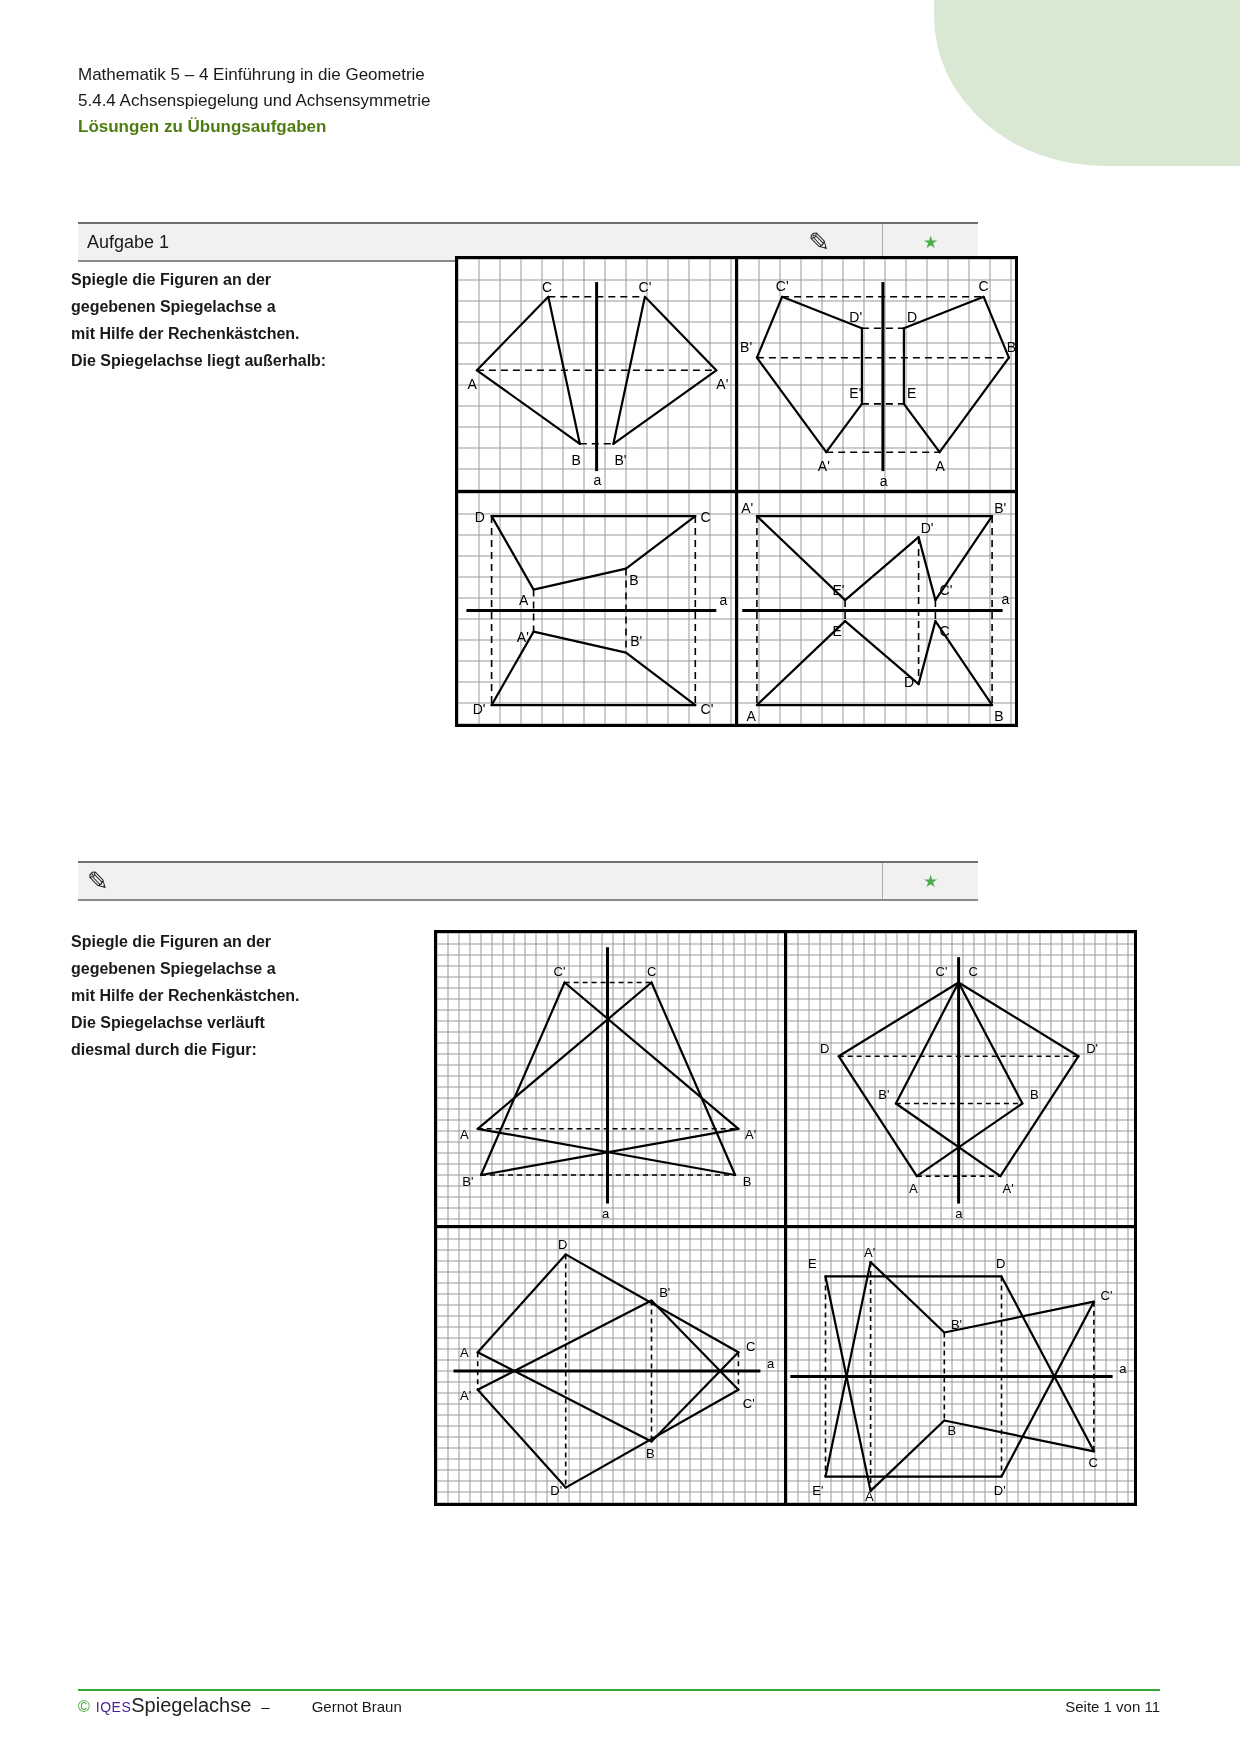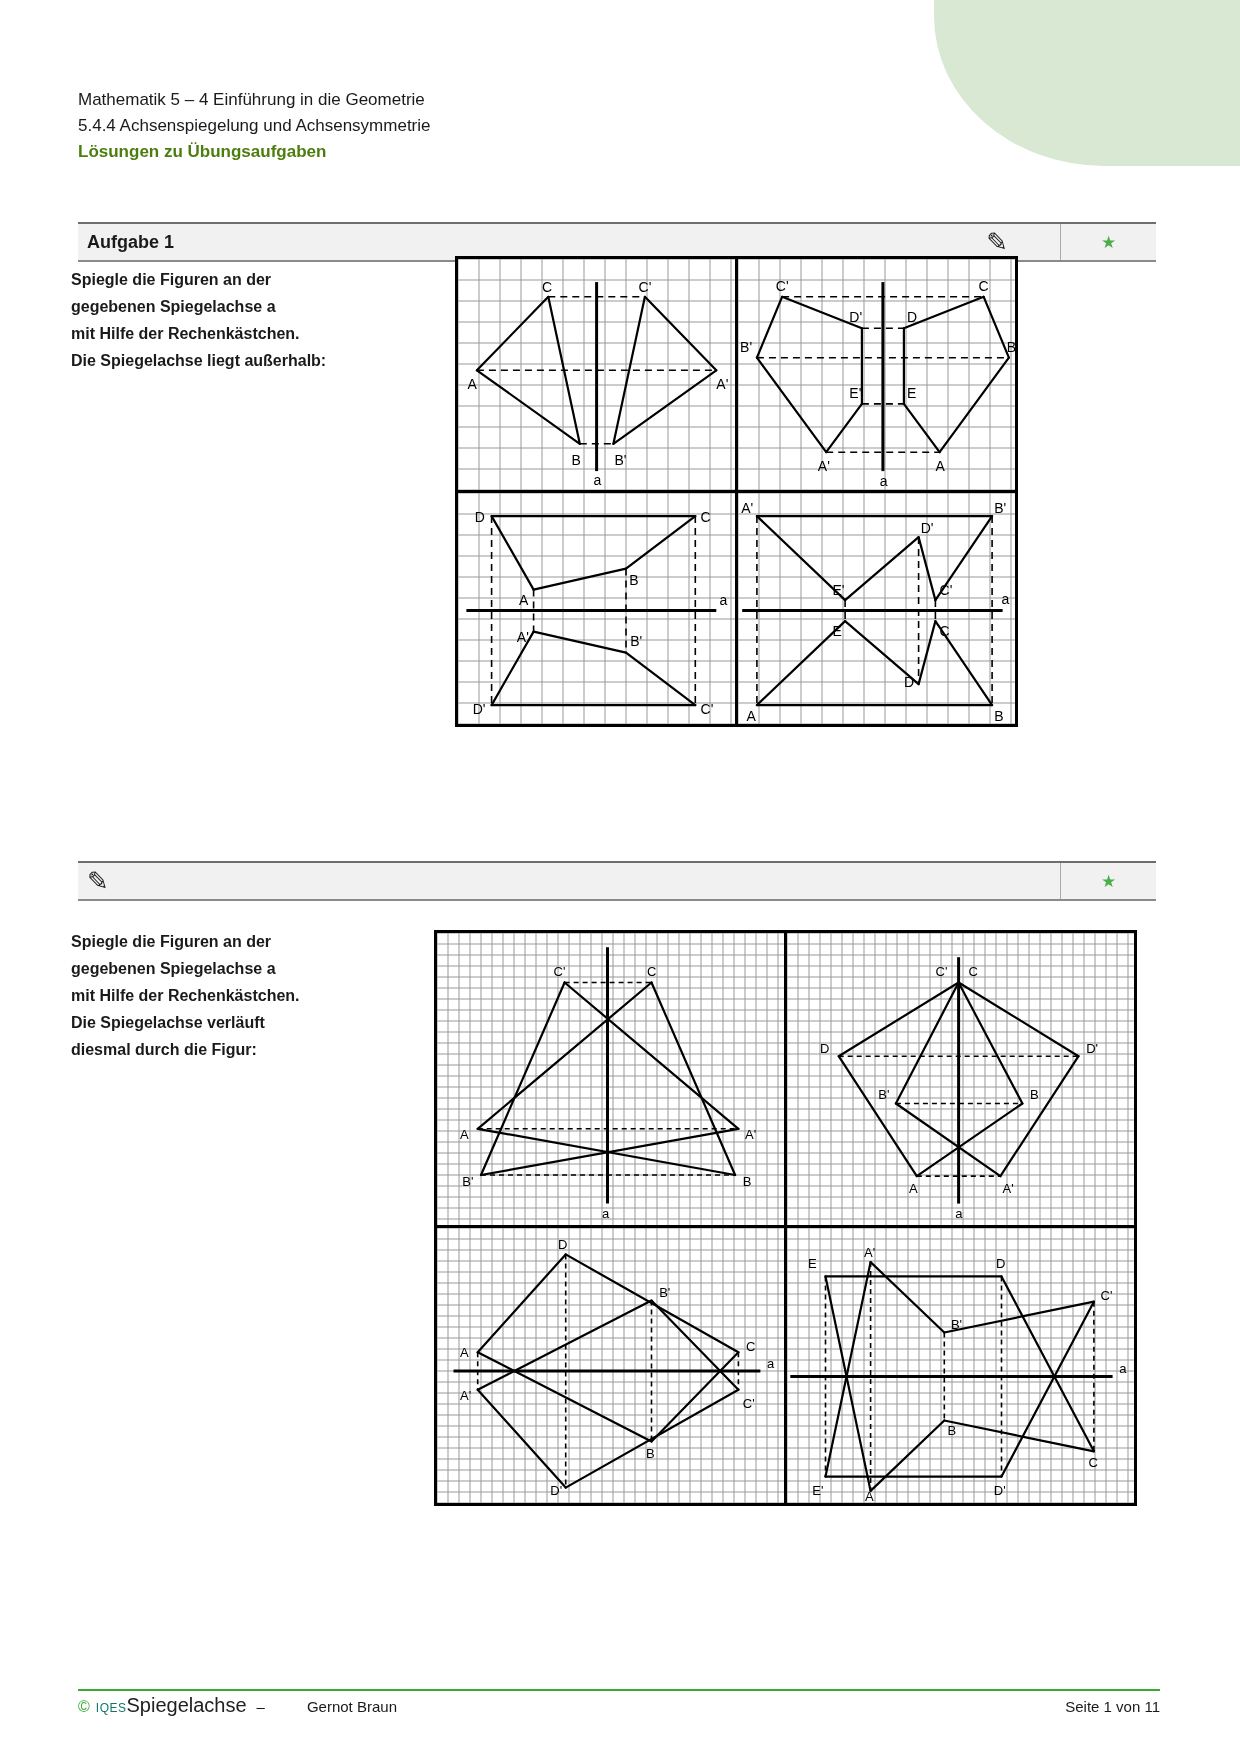--- a/index.html
+++ b/index.html
@@ -4,44 +4,44 @@
 <style>
   html,body{margin:0;padding:0;background:#e8e8e8;}
   .page{position:relative;width:1240px;height:1754px;background:#ffffff;margin:0 auto;
         font-family:"Liberation Sans","DejaVu Sans",sans-serif;color:#1a1a1a;overflow:hidden;}
   
   .corner{position:absolute;top:0;right:0;width:306px;height:166px;background:#d8e8d2;
           border-bottom-left-radius:170px 150px;}
   .corner-text{position:absolute;top:62px;right:80px;text-align:right;font-size:17px;line-height:25px;}
   .corner-text .b{font-weight:bold;}
   
-  .hdr{position:absolute;left:78px;top:62px;font-size:17px;line-height:26px;margin-top:25px;}
+  .hdr{position:absolute;left:78px;top:62px;font-size:17px;line-height:26px;}
   .hdr .l2{font-weight:normal;}
   .hdr .l3{font-weight:bold;color:#4d7c0f;}
   
-  .taskbar{position:absolute;left:78px;width:1078px;height:36px;background:#f1f1f1;
-           border-top:2px solid #6e6e6e;border-bottom:2px solid #8a8a8a;display:flex;font-weight:bold;}
+  .taskbar{position:absolute;left:78px;width:900px;height:36px;background:#f1f1f1;
+           border-top:2px solid #6e6e6e;border-bottom:2px solid #8a8a8a;display:flex;}
   .tb-main{flex:1;display:flex;align-items:center;padding-left:9px;font-size:18px;
            border-right:1px solid #aaa;}
   .tb-title{flex:1;}
   .pencil{font-size:26px;color:#1a1a1a;margin-right:52px;line-height:30px;}
   .tb-star{width:95px;display:flex;align-items:center;justify-content:center;
            color:#4bae4b;font-size:17px;}
   
   .instr{position:absolute;left:71px;font-size:16px;line-height:27px;font-weight:bold;}
   
   .fig{position:absolute;display:grid;grid-template-columns:auto auto;gap:3px;
        background:#000;border:3px solid #000;}
   .panel{background:#fff;line-height:0;}
   .panel svg{display:block;}
   
   .footline{position:absolute;left:78px;top:1689px;width:1082px;height:2px;background:#3aaa35;}
   .footer{position:absolute;left:78px;top:1694px;width:1082px;display:flex;align-items:baseline;}
   .f-copy{color:#3aaa35;font-size:16px;margin-right:6px;}
-  .f-iqes{color:#0f766e;font-size:12px;letter-spacing:0.5px;}
+  .f-iqes{color:#4c1d95;font-size:14px;letter-spacing:0.5px;}
   .f-brand{color:#222;font-size:20px;}
   .f-sep{font-size:15px;margin:0 6px 0 10px;}
   .f-author{font-size:15px;margin-left:36px;}
   .f-page{margin-left:auto;font-size:15px;}
 </style>
 </head>
 <body>
 
 <div class="page">
 

